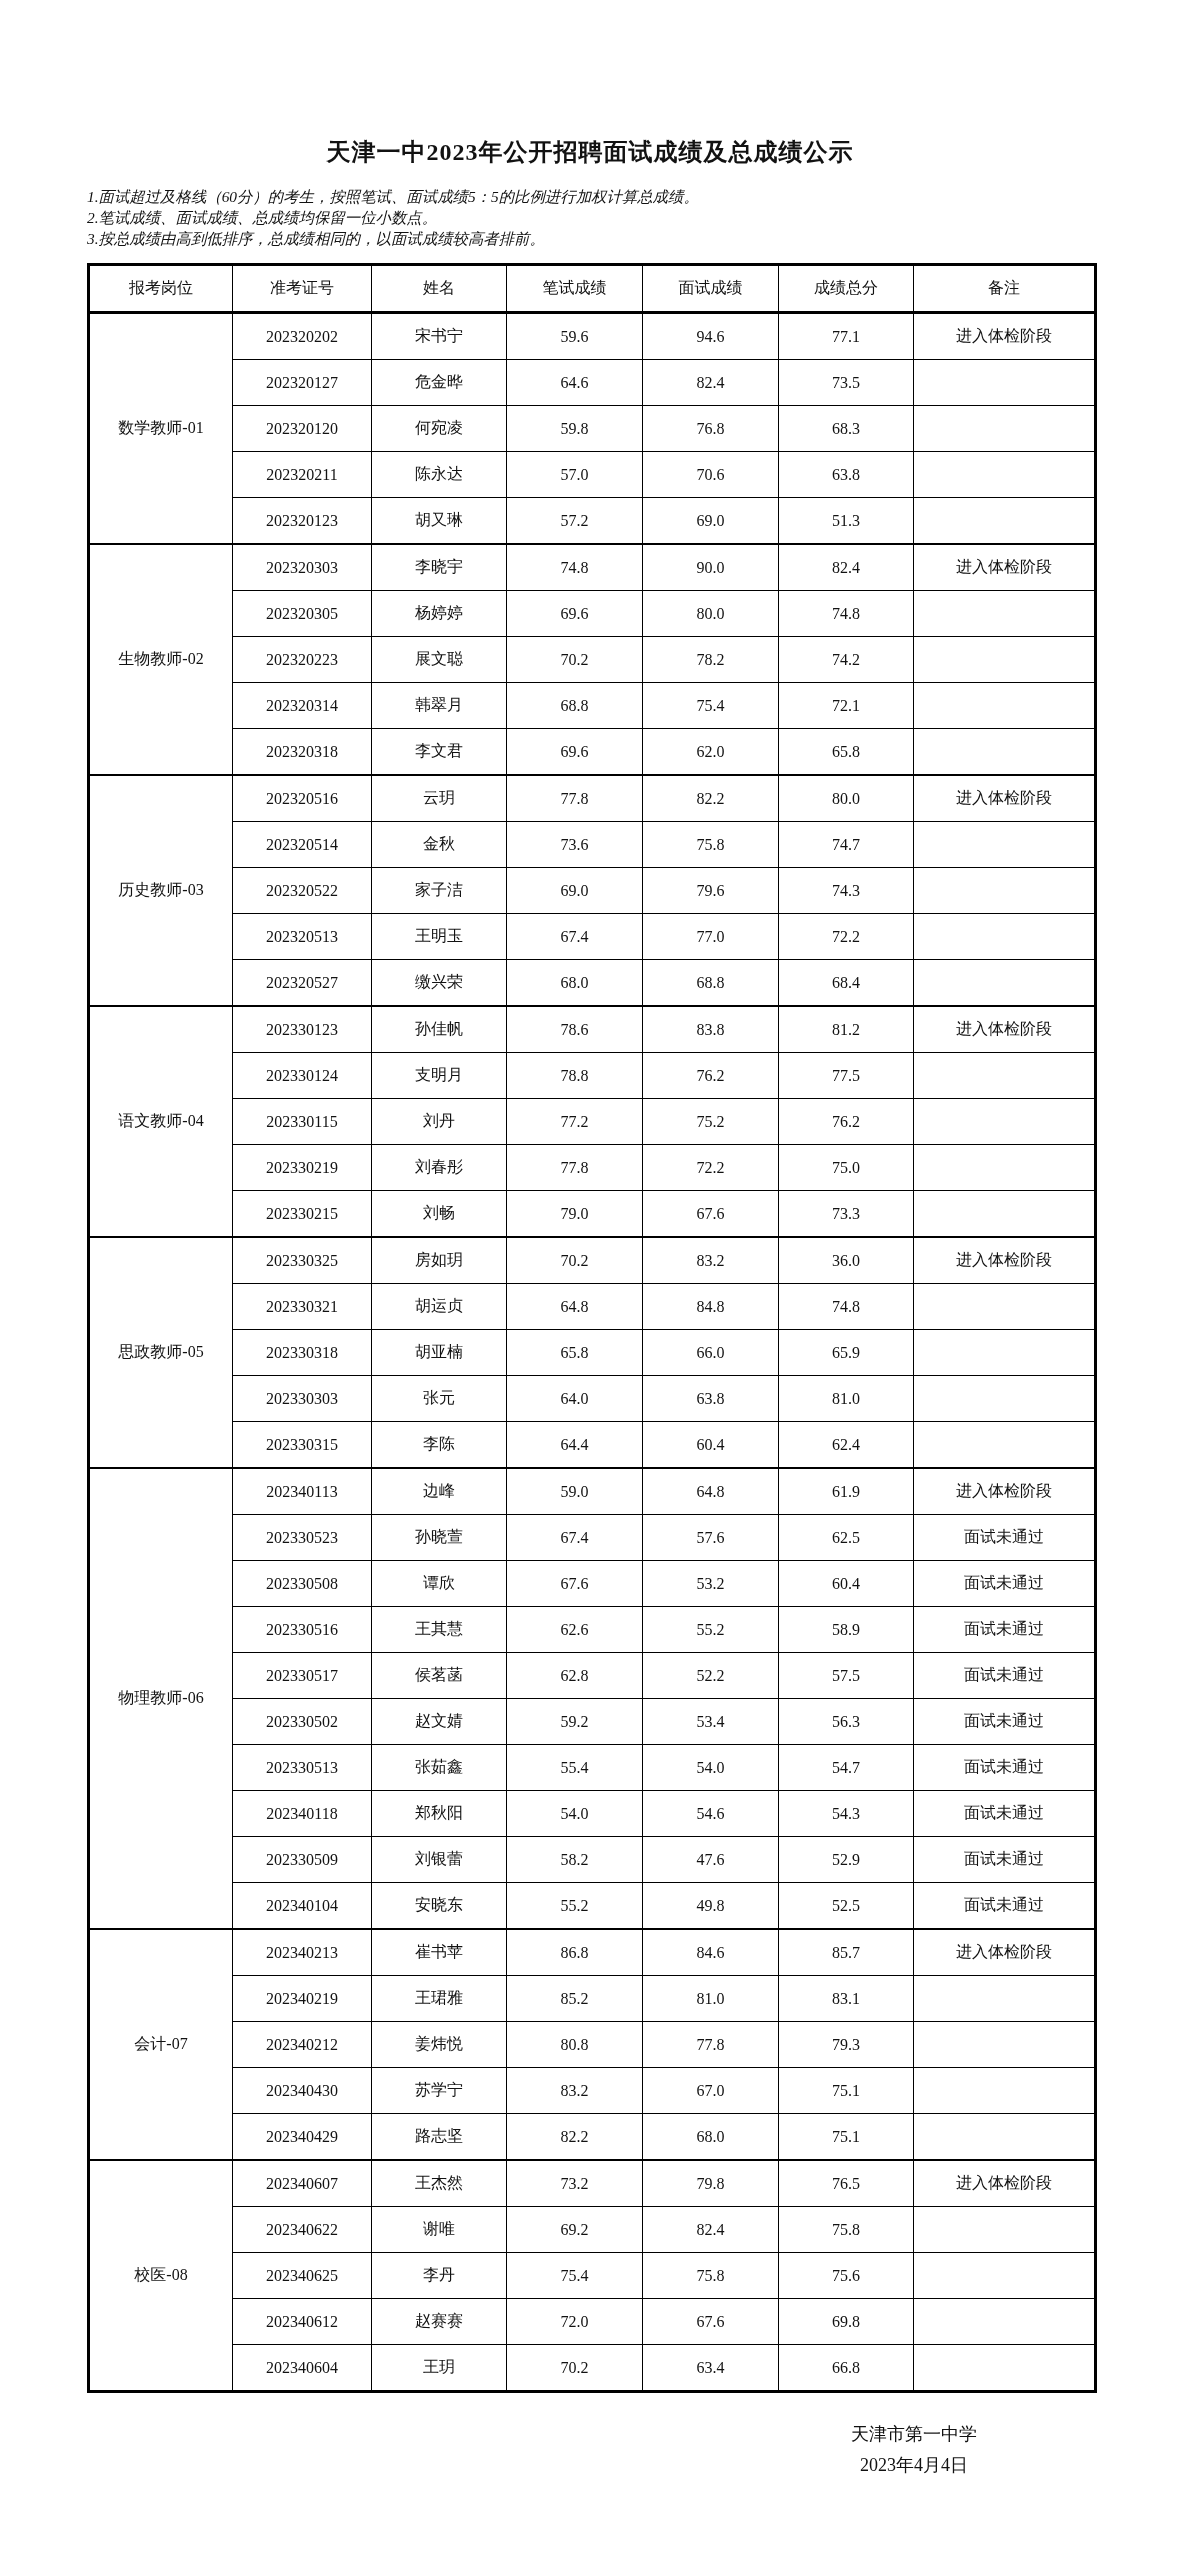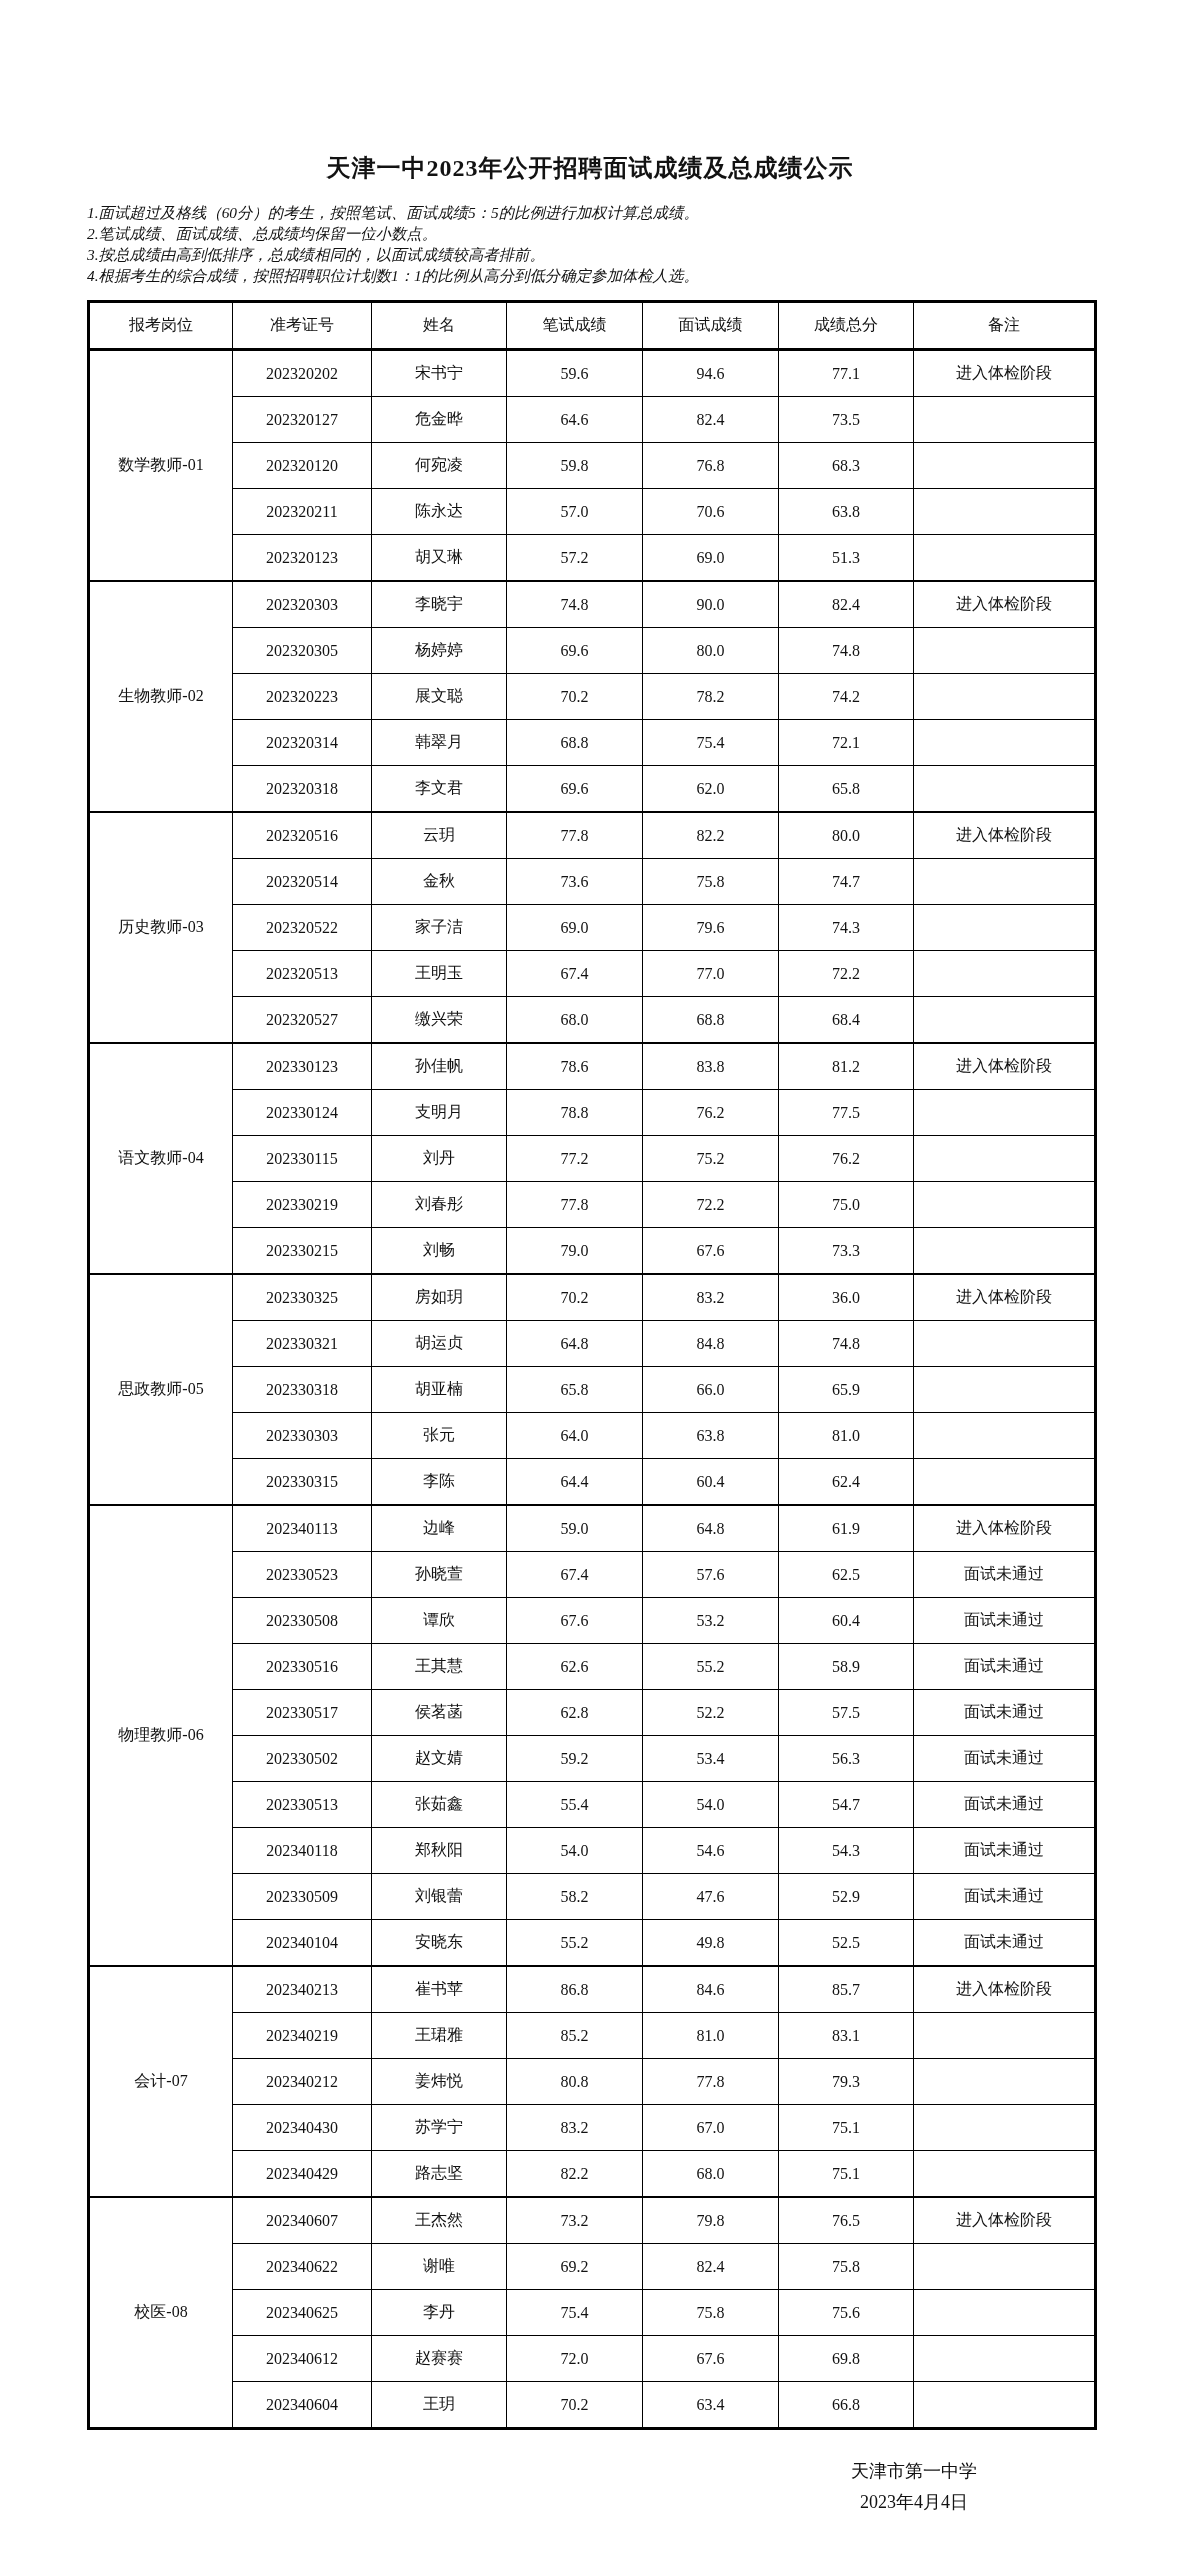--- a/index.html
+++ b/index.html
@@ -13,21 +13,21 @@
     font-family: "Liberation Serif", "DejaVu Serif", serif;
     color: #121212;
     position: relative;
   }
   .page {
     width: 1180px;
     height: 2576px;
     overflow: hidden;
   }
   .doc-title {
-    margin: 16px;
+    margin: 0;
     padding-top: 136px;
     text-align: center;
     font-size: 24px;
     font-weight: bold;
     letter-spacing: 1px;
   }
   .notes {
     margin: 18px 0 0 87px;
     width: 1020px;
     font-style: italic;
@@ -76,21 +76,20 @@
 <body>
 
 <div class="page">
 
   <h1 class="doc-title">天津一中2023年公开招聘面试成绩及总成绩公示</h1>
 
   <div class="notes">
     <p>1.面试超过及格线（60分）的考生，按照笔试、面试成绩5：5的比例进行加权计算总成绩。</p>
     <p>2.笔试成绩、面试成绩、总成绩均保留一位小数点。</p>
     <p>3.按总成绩由高到低排序，总成绩相同的，以面试成绩较高者排前。</p>
-    <p>4.根据考生的综合成绩，按照招聘职位计划数1：1的比例从高分到低分确定参加体检人选。</p>
   </div>
 
   <table class="results">
       <colgroup>
         <col style="width: 144px;">
         <col style="width: 139px;">
         <col style="width: 135px;">
         <col style="width: 136px;">
         <col style="width: 136px;">
         <col style="width: 135px;">

